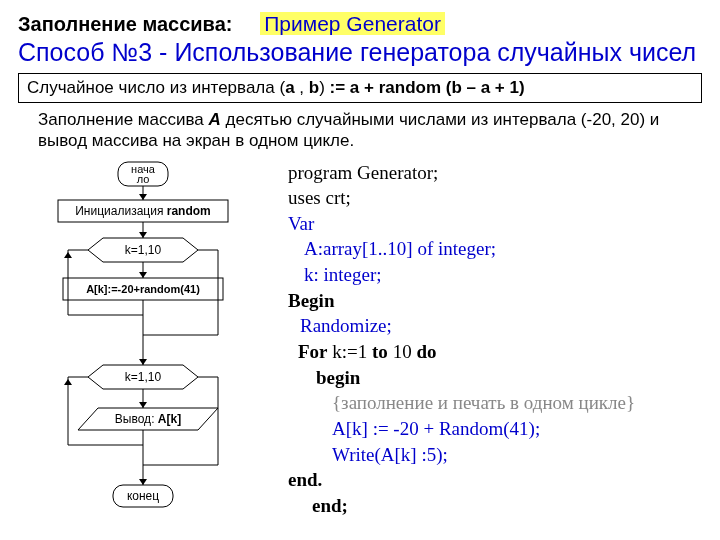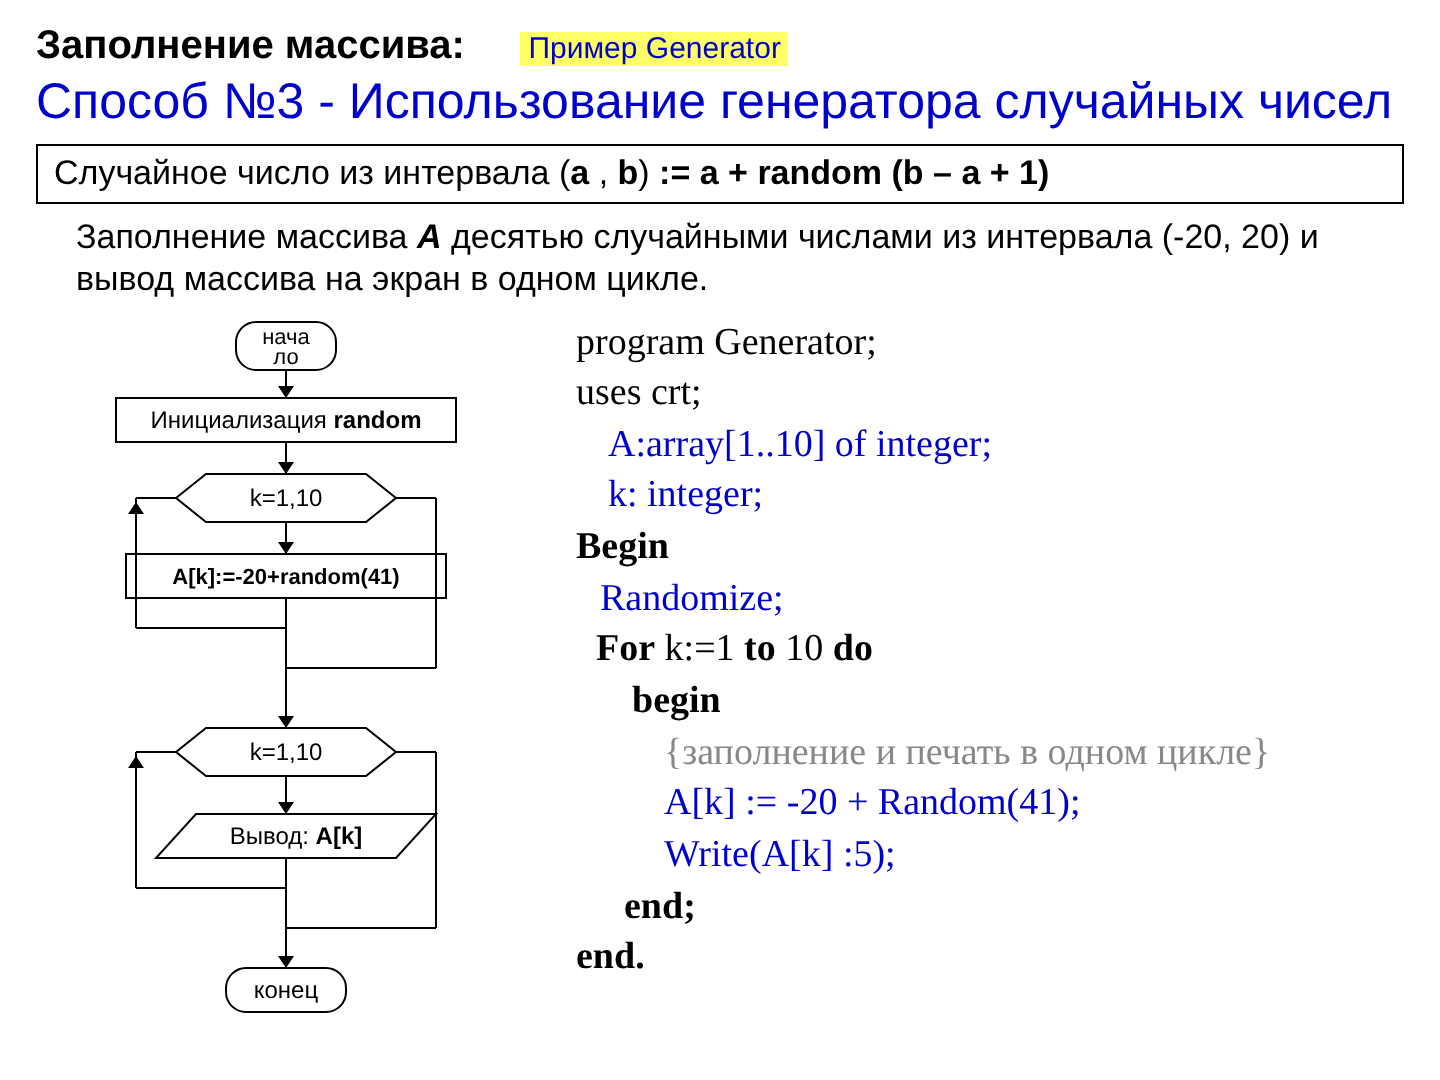--- a/index.html
+++ b/index.html
@@ -16,21 +16,21 @@
   .title-line {
     font-size: 20px;
     font-weight: bold;
     margin-bottom: 2px;
   }
   .title-highlight {
     background: #ffff66;
     color: #0000cc;
     font-weight: normal;
     padding: 0 4px;
-    font-size: 15px;
+    font-size: 21px;
   }
   .subtitle {
     color: #0000cc;
     font-size: 25px;
     margin-bottom: 6px;
   }
   .formula-box {
     border: 1.5px solid #000;
     padding: 4px 8px;
     margin: 4px 0 6px 0;
@@ -146,28 +146,29 @@
       <polygon points="125,325 121,319 129,319" fill="#000"></polygon>
 
       <rect x="95" y="325" rx="10" ry="10" width="60" height="22" fill="#fff" stroke="#000"></rect>
       <text x="125" y="337" class="flow-text">конец</text>
     </svg>
   </div>
 
   <div class="code">
     <div>program Generator;</div>
     <div>uses crt;</div>
+    <div class="blue">Var</div>
     <div class="blue" style="padding-left:16px;">A:array[1..10] of integer;</div>
     <div class="blue" style="padding-left:16px;">k: integer;</div>
     <div class="bold">Begin</div>
     <div class="blue" style="padding-left:12px;">Randomize;</div>
     <div style="padding-left:10px;">
       <span class="bold">For</span><span> k:=1 </span><span class="bold">to</span><span> 10 </span><span class="bold">do</span>
     </div>
     <div class="bold" style="padding-left:28px;">begin</div>
     <div class="gray" style="padding-left:44px;">{заполнение и печать в одном цикле}</div>
     <div class="blue" style="padding-left:44px;">A[k] := -20 + Random(41);</div>
     <div class="blue" style="padding-left:44px;">Write(A[k] :5);</div>
+    <div class="bold">end.</div>
     <div class="bold" style="padding-left:24px;">end;</div>
-    <div class="bold">end.</div>
   </div>
 
 </div>
 
 </body></html>

